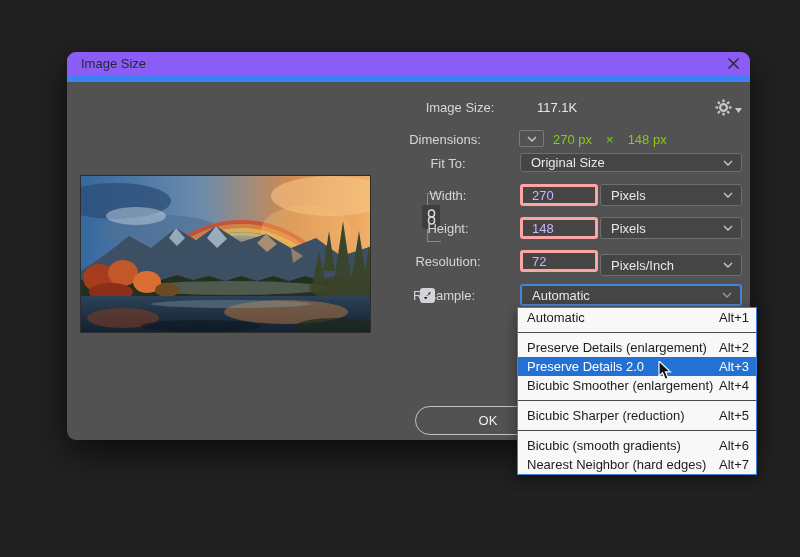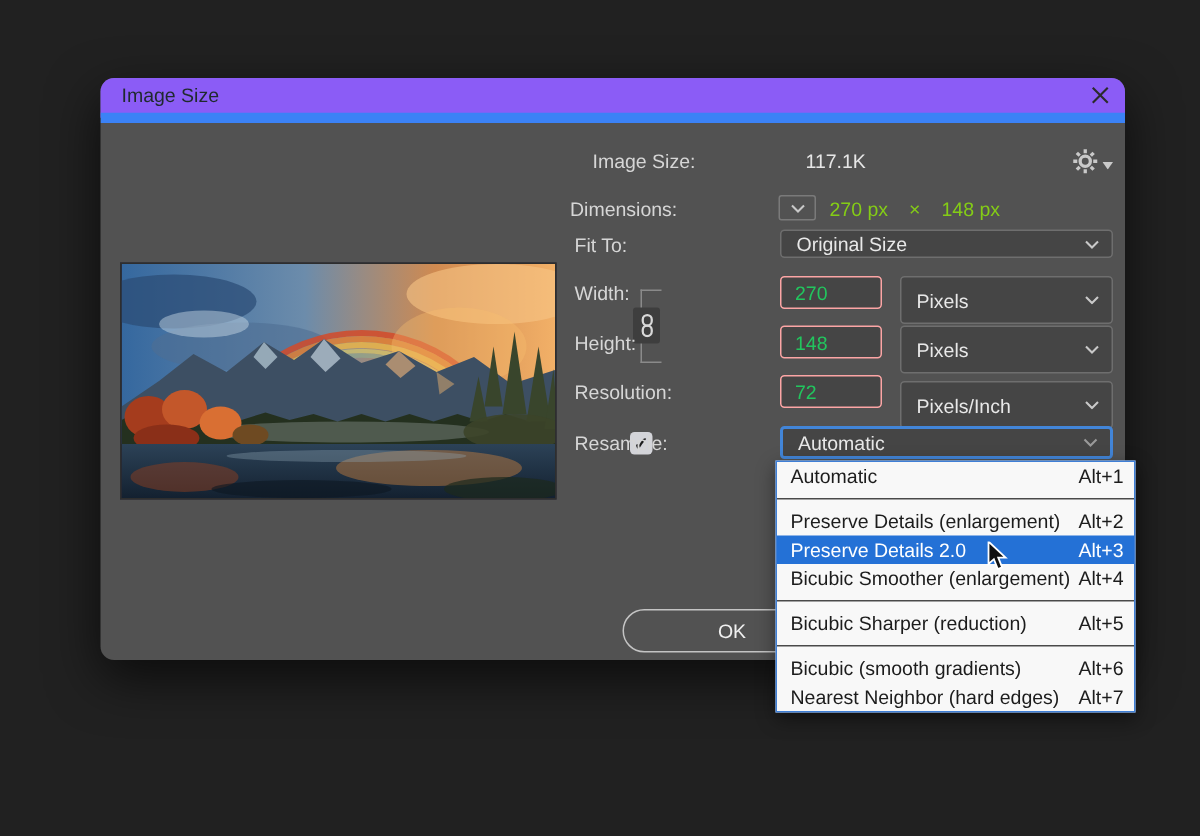--- a/index.html
+++ b/index.html
@@ -14,27 +14,27 @@
             border-bottom:7px solid #3b82f6;}
   .title{font-size:13px;color:#1f2a2d;padding-left:14px;}
   .closebtn{width:34px;height:30px;display:flex;align-items:center;justify-content:center;cursor:default;}
 
   
   .preview{position:absolute;left:13px;top:123px;width:291px;height:158px;border:1px solid #2e2e2e;
            background:#223;overflow:hidden;}
   .preview svg{display:block;}
 
   
-  .lbl{position:absolute;width:130px;text-align:left;font-size:13px;color:#d6d6d6;}
+  .lbl{position:absolute;width:130px;text-align:center;font-size:13px;color:#d6d6d6;}
   .val{position:absolute;font-size:13px;color:#e6e6e6;}
 
   
-  .tinput{position:absolute;width:68px;height:22px;background:#454545;border:1px solid #fca5a5;
-          border-radius:3px;color:#22c55e;font-size:13px;padding:0 0 0 9px;outline:none;}
-  .select{position:absolute;height:32px;background:#454545;border:1px solid #6e6e6e;border-radius:3px;
+  .tinput{position:absolute;width:78px;height:22px;background:#454545;border:3px solid #fca5a5;
+          border-radius:3px;color:#c4b5fd;font-size:13px;padding:0 0 0 9px;outline:none;}
+  .select{position:absolute;height:22px;background:#454545;border:1px solid #6e6e6e;border-radius:3px;
           color:#e8e8e8;font-size:13px;display:flex;align-items:center;justify-content:space-between;
           padding:0 8px 0 10px;}
   .select .chev{flex:0 0 auto;margin-left:6px;}
 
   
   .dimbtn{position:absolute;left:452px;top:78px;width:25px;height:17px;border:1px solid #7a7a7a;
           border-radius:2px;display:flex;align-items:center;justify-content:center;background:transparent;}
   .dims{position:absolute;left:486px;top:80px;display:flex;gap:14px;font-size:13px;color:#84cc16;}
 
   

